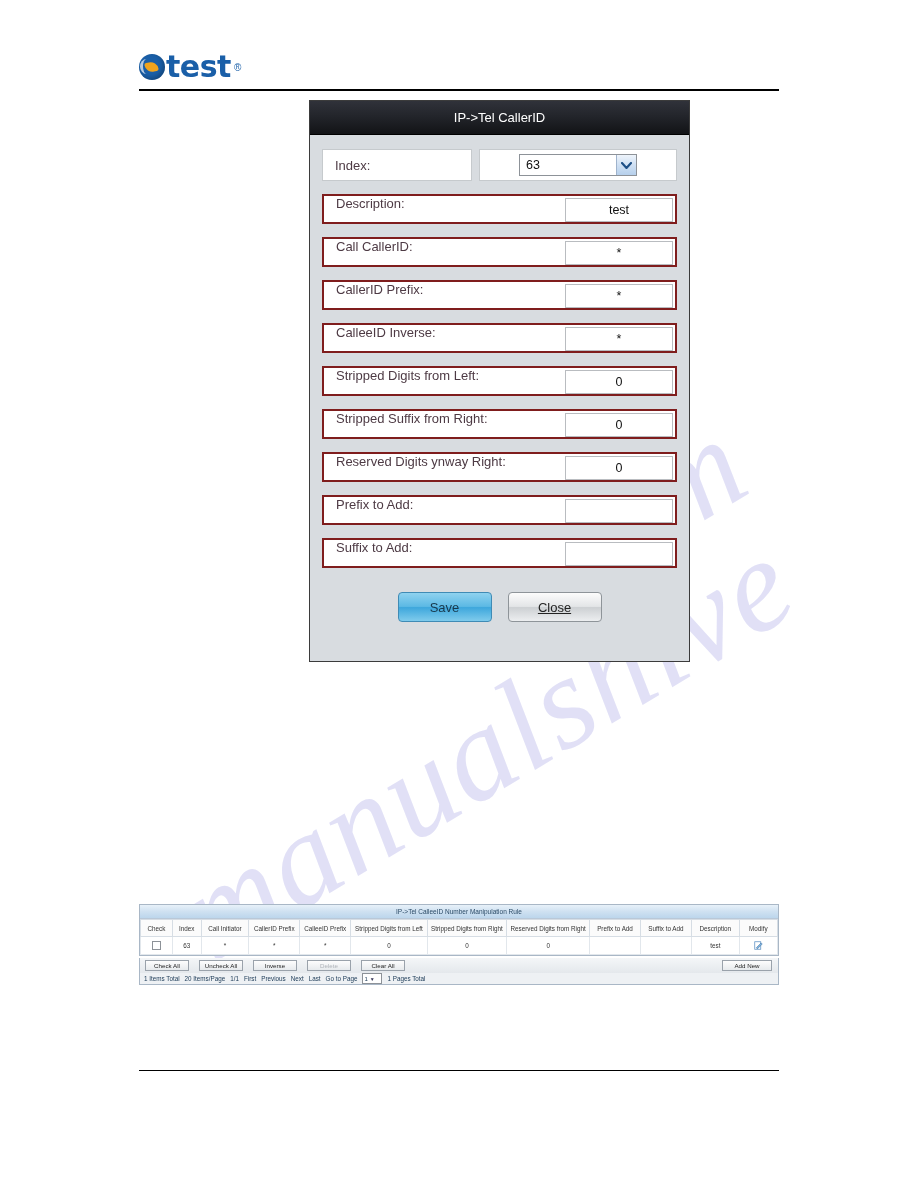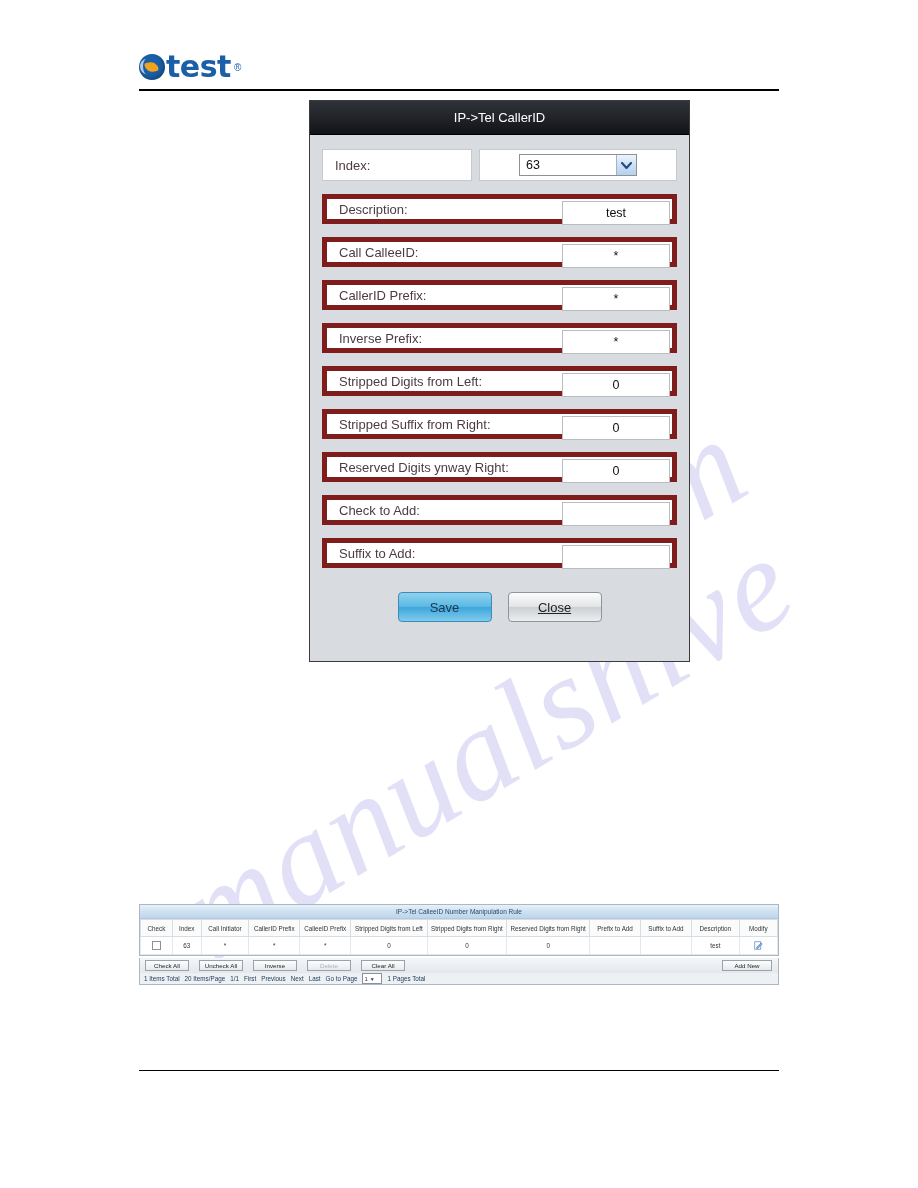--- a/index.html
+++ b/index.html
@@ -117,24 +117,24 @@
   .dialog-body{
     padding:14px 12px 0 12px;
     box-sizing:border-box;
   }
 
   .form-row{
     position:relative;
     height:30px;
     margin-bottom:13px;
     background:#ffffff;
-    border:5px solid #7f1d1d;
+    border:2px solid #7f1d1d;
     box-sizing:border-box;
     display:flex;
-    align-items:center;
+    align-items:flex-start;
   }
   .row-label{
     font-size:13px;
     color:#4d3a44;
     padding-left:12px;
     flex:1 1 auto;
     white-space:nowrap;
     font-family:"Liberation Sans", sans-serif;
   }
   .row-field{
@@ -382,51 +382,51 @@
           </div>
         </div>
       </div>
 
       <div class="form-row">
         <span class="row-label">Description:</span>
         <span class="row-field">test</span>
       </div>
 
       <div class="form-row">
-        <span class="row-label">Call CalleeID:</span>
+        <span class="row-label">Call CallerID:</span>
         <span class="row-field">*</span>
       </div>
 
       <div class="form-row">
         <span class="row-label">CallerID Prefix:</span>
         <span class="row-field">*</span>
       </div>
 
       <div class="form-row">
-        <span class="row-label">Inverse Prefix:</span>
+        <span class="row-label">CalleeID Inverse:</span>
         <span class="row-field">*</span>
       </div>
 
       <div class="form-row">
         <span class="row-label">Stripped Digits from Left:</span>
         <span class="row-field">0</span>
       </div>
 
       <div class="form-row">
         <span class="row-label">Stripped Suffix from Right:</span>
         <span class="row-field">0</span>
       </div>
 
       <div class="form-row">
         <span class="row-label">Reserved Digits ynway Right:</span>
         <span class="row-field">0</span>
       </div>
 
       <div class="form-row">
-        <span class="row-label">Check to Add:</span>
+        <span class="row-label">Prefix to Add:</span>
         <span class="row-field"></span>
       </div>
 
       <div class="form-row">
         <span class="row-label">Suffix to Add:</span>
         <span class="row-field"></span>
       </div>
 
       <div class="btn-row">
         <div class="btn btn-save">Save</div>

